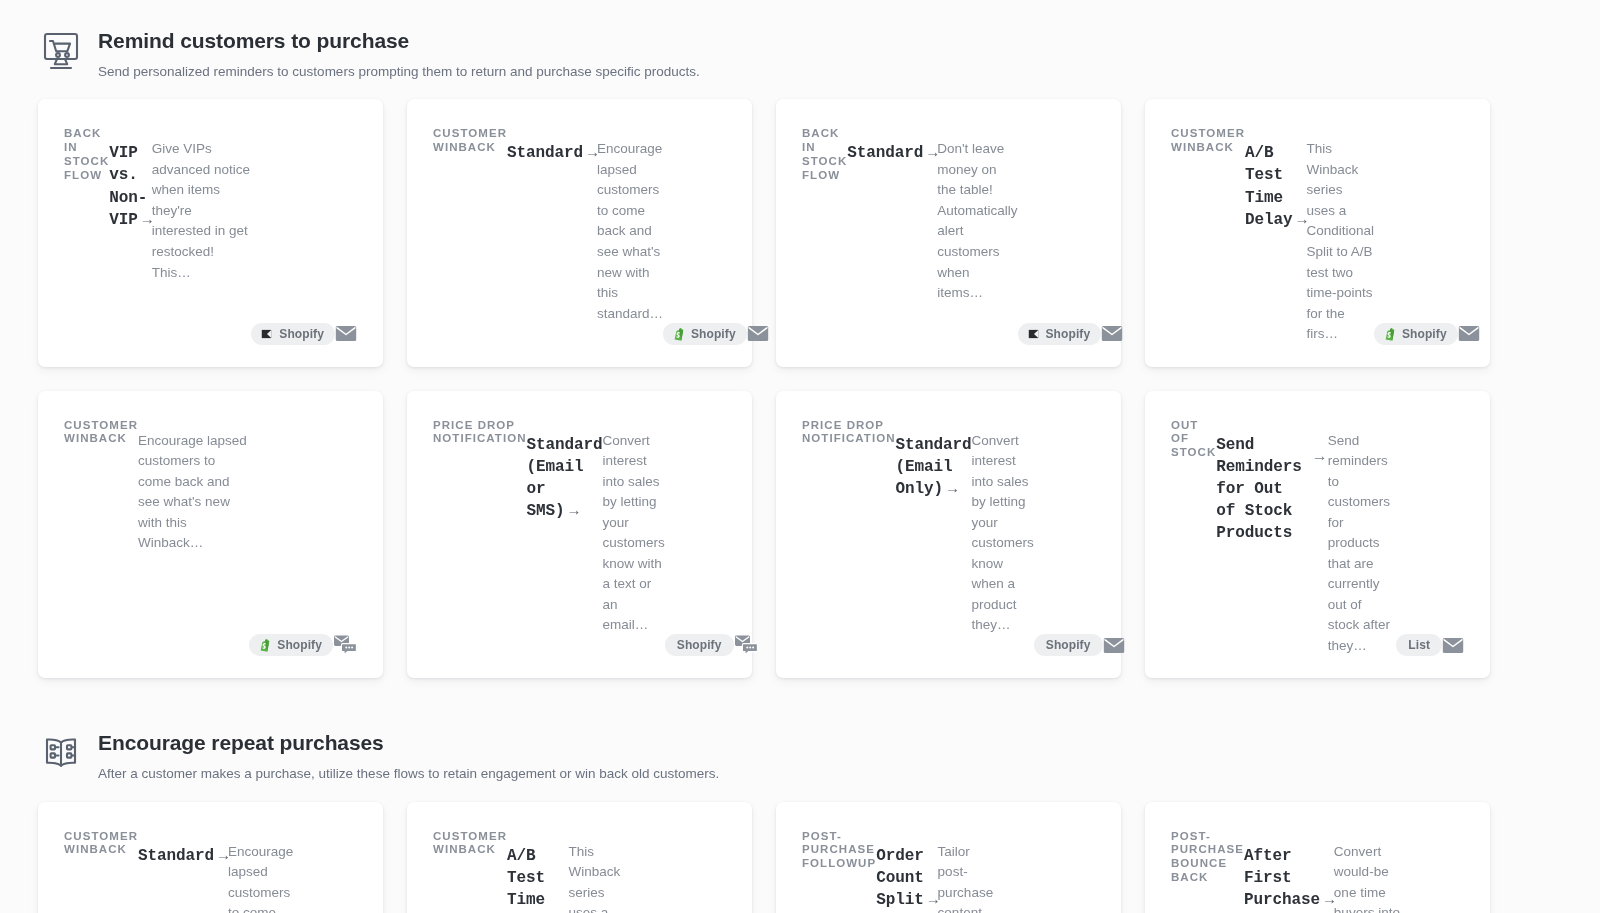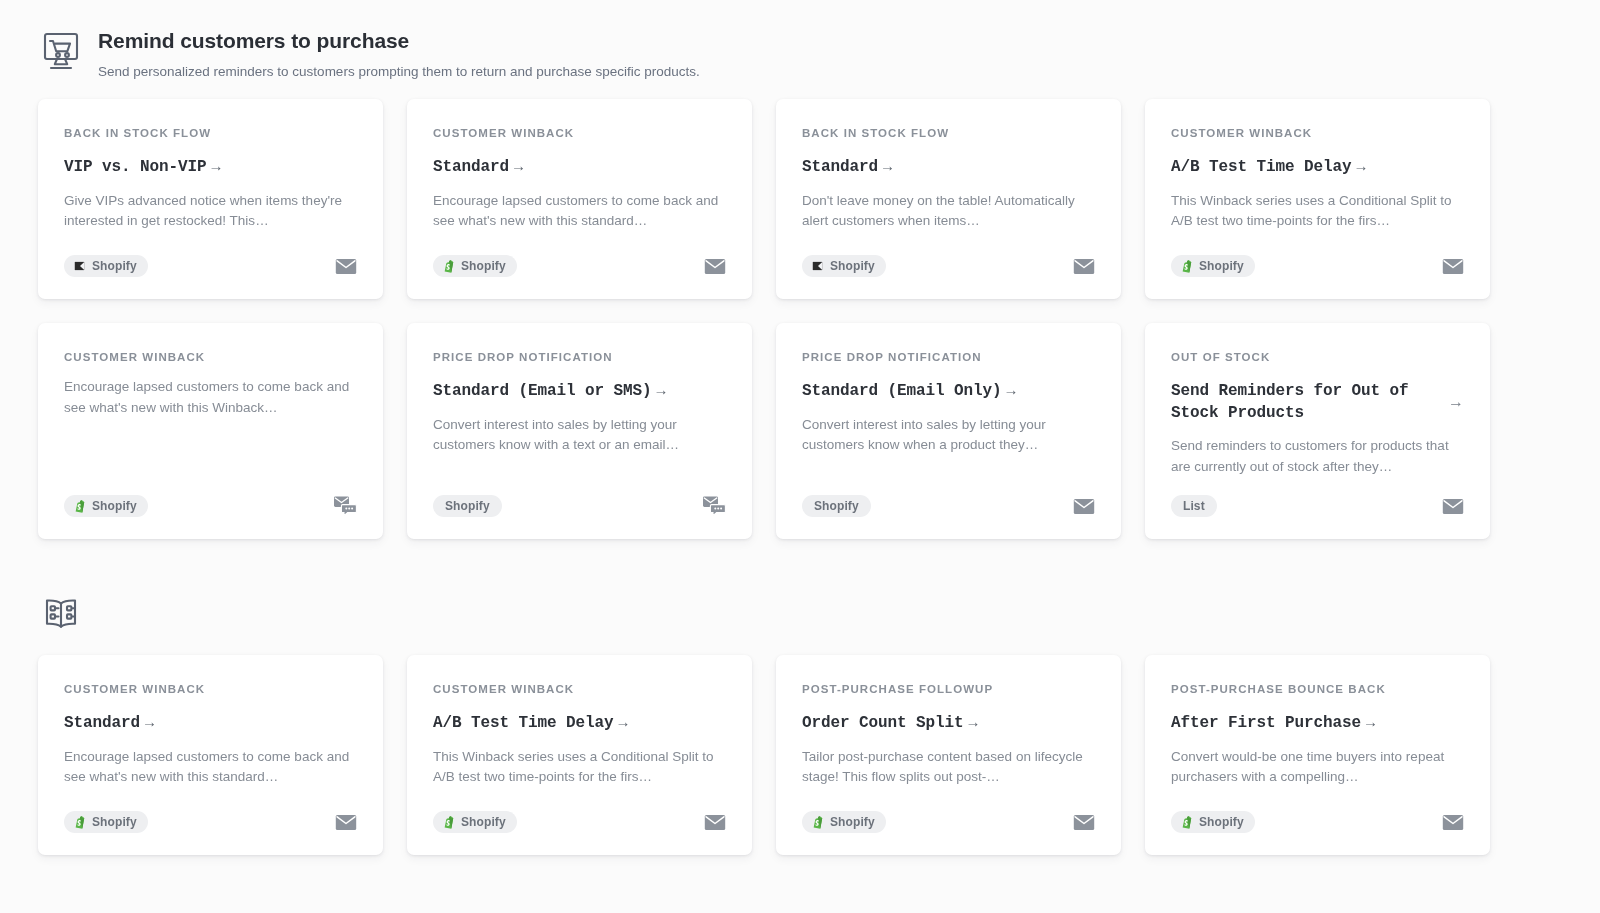--- a/index.html
+++ b/index.html
@@ -66,21 +66,20 @@
     margin-top: 8px;
   }
   .card {
     position: relative;
     background: #ffffff;
     border-radius: 7px;
     box-shadow: 0 1px 3px rgba(35,42,56,0.10), 0 4px 10px rgba(35,42,56,0.05);
     padding: 28px 26px 22px 26px;
     min-height: 200px;
     display: flex;
-    flex-direction: column;
   }
   .card.tall { min-height: 206px; }
 
   .eyebrow {
     font-size: 11.5px;
     font-weight: 700;
     letter-spacing: 1.05px;
     color: #8a9099;
     text-transform: uppercase;
     line-height: 1.2;
@@ -353,20 +352,24 @@
             <svg width="44" height="44" viewBox="0 0 44 44" fill="none" stroke="#5a6270" stroke-width="2.1" stroke-linecap="round" stroke-linejoin="round">
               <path d="M22 11.5C19 9 14.5 8.3 8 8.6v23.2c6.5-.3 11 .4 14 2.9 3-2.5 7.5-3.2 14-2.9V8.6c-6.5-.3-11 .4-14 2.9z"></path>
               <path d="M22 11.5v23.2"></path>
               <rect x="11.6" y="14.2" width="4.4" height="4.2" rx="0.8"></rect>
               <rect x="11.6" y="22.4" width="4.4" height="4.2" rx="0.8"></rect>
               <rect x="28" y="14.2" width="4.4" height="4.2" rx="0.8"></rect>
               <rect x="28" y="22.4" width="4.4" height="4.2" rx="0.8"></rect>
               <path d="M17.2 16.3h2.3M17.2 24.5h2.3M33.6 16.3h2.3M33.6 24.5h2.3"></path>
             </svg>
           </span>
+          <div class="section-text">
+            <div class="section-title">Encourage repeat purchases</div>
+            <div class="section-sub">After a customer makes a purchase, utilize these flows to retain engagement or win back old customers.</div>
+          </div>
         </div>
         <div class="grid">
           <div class="card">
             <div class="eyebrow">CUSTOMER WINBACK</div>
             <div class="card-title-row">
               <div class="card-title"><span>Standard</span><span class="arrow-inline">→</span></div>
             </div>
             <div class="card-desc">Encourage lapsed customers to come back and see what's new with this standard…</div>
             <div class="card-footer">
               <span class="tag">

